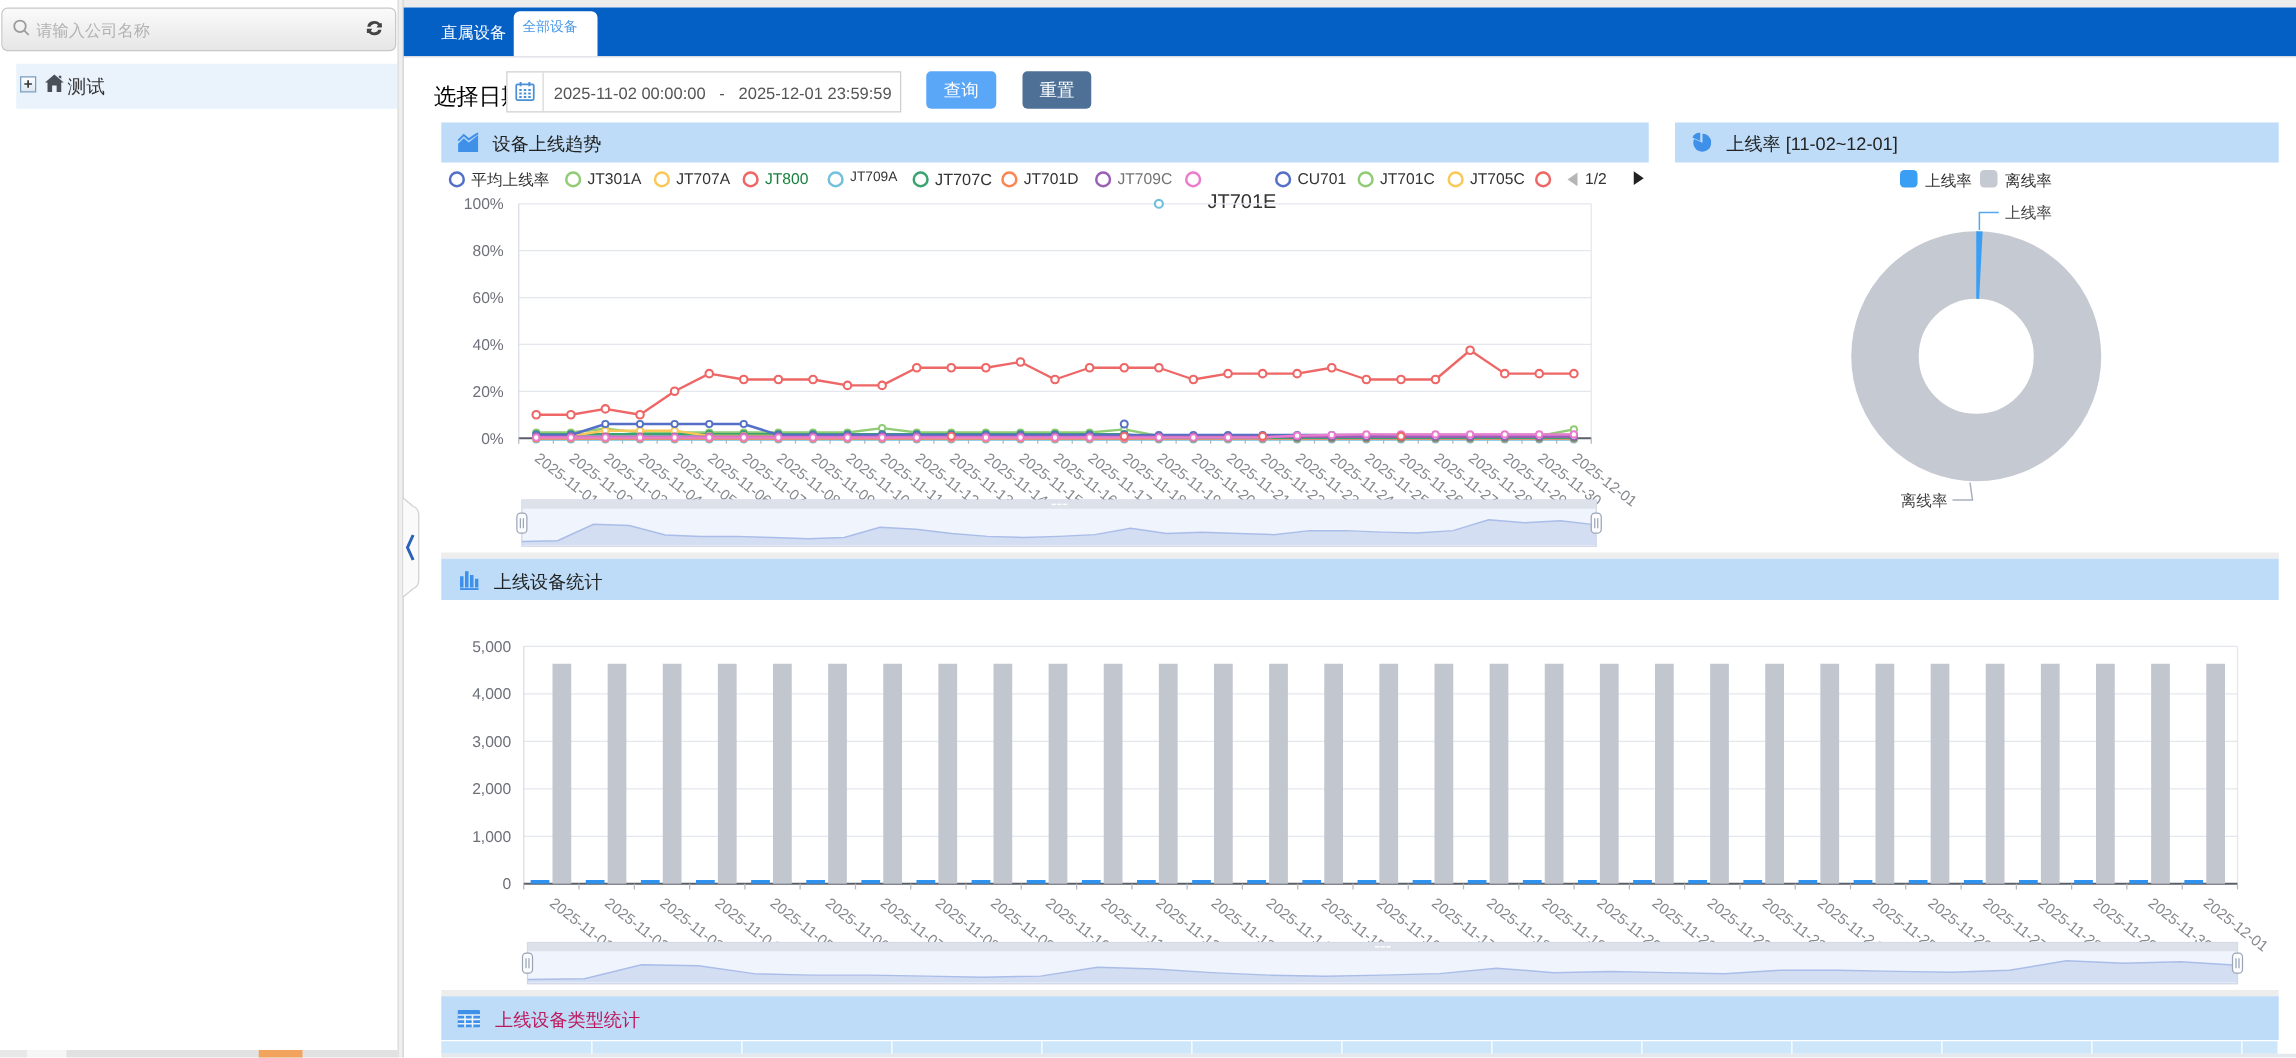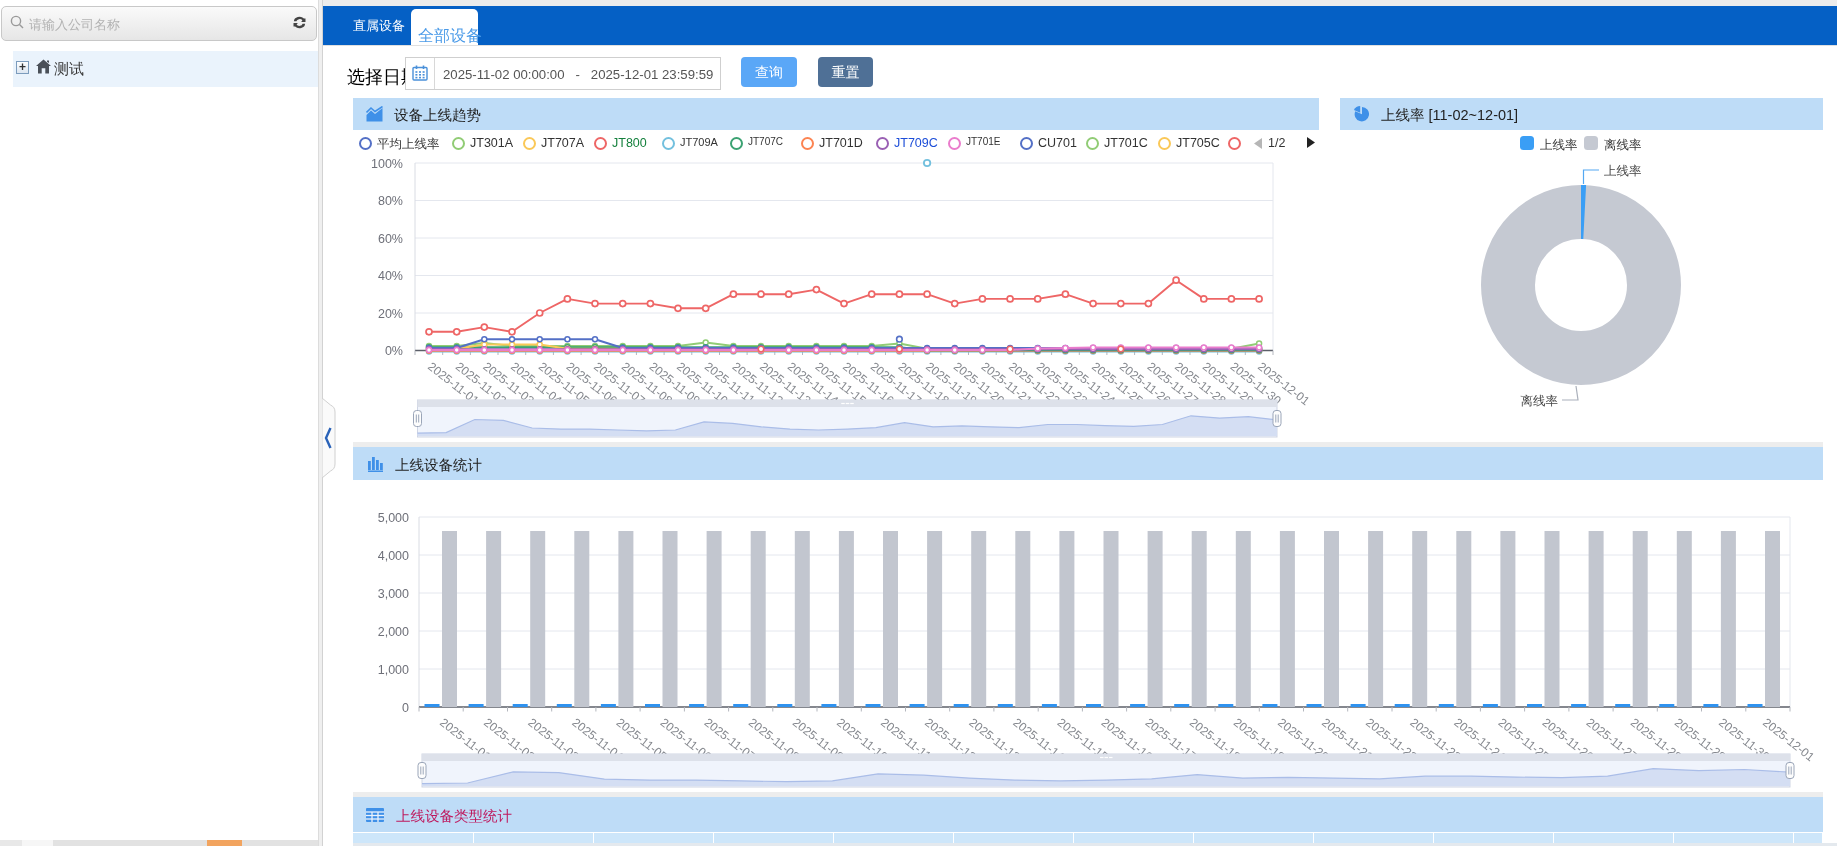--- a/index.html
+++ b/index.html
@@ -30,21 +30,21 @@
 <div class="abs" style="left:318px;top:0;width:5px;height:846px;background:#efefef;border-left:1px solid #dcdcdc;border-right:1px solid #d2d2d2"></div>
 <svg class="abs" style="left:322px;top:398px" width="16" height="80" viewBox="0 0 16 80">
     <path d="M0 0 L8.5 7 Q13 9 13 14 L13 66 Q13 71 8.5 73 L0 80 Z" fill="#fafafa" stroke="#d0d0d0" stroke-width="1"></path>
     <path d="M8.5 30 L4 40 L8.5 50" fill="none" stroke="#2a62b8" stroke-width="2.4"></path>
   </svg>
 
 <div class="abs" style="left:323px;top:6px;width:1514px;height:39px;background:#0560c5"></div>
 <div class="abs" style="left:323px;top:45px;width:1514px;height:1px;background:#e0e0e0"></div>
 <div class="abs" style="left:353px;top:17px;font-size:13px;color:#fff">直属设备</div>
 <div class="abs" style="left:411px;top:9px;width:67px;height:36px;background:#fff;border-radius:5px 5px 0 0;"></div>
-<div class="abs" style="left:418px;top:26px;font-size:16px;color:#4a9ae8">全部设备</div>
+<div class="abs" style="left:418px;top:14px;font-size:11px;color:#4a9ae8">全部设备</div>
 
 <div class="abs" style="left:347px;top:65px;font-size:18px;color:#000">选择日期</div>
 <div class="abs" style="left:405px;top:57px;width:316px;height:33px;border:1px solid #cfcfcf;background:#fff"></div>
 <svg class="abs" style="left:412px;top:65px" width="16" height="16" viewBox="0 0 16 16">
     <rect x="1" y="2.5" width="14" height="12.5" rx="1" fill="none" stroke="#4a90d9" stroke-width="1.4"></rect>
     <line x1="4.5" y1="0.5" x2="4.5" y2="4" stroke="#4a90d9" stroke-width="1.6"></line>
     <line x1="11.5" y1="0.5" x2="11.5" y2="4" stroke="#4a90d9" stroke-width="1.6"></line>
     <g fill="#4a90d9">
       <rect x="3.4" y="6.2" width="2" height="1.6"></rect>
       <rect x="7" y="6.2" width="2" height="1.6"></rect>
@@ -107,27 +107,27 @@
 <div style="position:absolute;left:377px;top:136px;font-size:12.5px;color:#333">平均上线率</div>
 <div style="position:absolute;left:452px;top:137px;width:13px;height:13px;border:2.2px solid #91cc75;border-radius:50%;background:#fff;box-sizing:border-box"></div>
 <div style="position:absolute;left:470px;top:136px;font-size:12.5px;color:#333">JT301A</div>
 <div style="position:absolute;left:523px;top:137px;width:13px;height:13px;border:2.2px solid #fac858;border-radius:50%;background:#fff;box-sizing:border-box"></div>
 <div style="position:absolute;left:541px;top:136px;font-size:12.5px;color:#333">JT707A</div>
 <div style="position:absolute;left:594px;top:137px;width:13px;height:13px;border:2.2px solid #ee6666;border-radius:50%;background:#fff;box-sizing:border-box"></div>
 <div style="position:absolute;left:612px;top:136px;font-size:12.5px;color:#15803d">JT800</div>
 <div style="position:absolute;left:662px;top:137px;width:13px;height:13px;border:2.2px solid #73c0de;border-radius:50%;background:#fff;box-sizing:border-box"></div>
 <div style="position:absolute;left:680px;top:136px;font-size:11px;color:#333">JT709A</div>
 <div style="position:absolute;left:730px;top:137px;width:13px;height:13px;border:2.2px solid #3ba272;border-radius:50%;background:#fff;box-sizing:border-box"></div>
-<div style="position:absolute;left:748px;top:136px;font-size:10px;color:#333">JT707C</div>
+<div style="position:absolute;left:748px;top:136px;font-size:13px;color:#333">JT707C</div>
 <div style="position:absolute;left:801px;top:137px;width:13px;height:13px;border:2.2px solid #fc8452;border-radius:50%;background:#fff;box-sizing:border-box"></div>
 <div style="position:absolute;left:819px;top:136px;font-size:12.5px;color:#333">JT701D</div>
 <div style="position:absolute;left:876px;top:137px;width:13px;height:13px;border:2.2px solid #9a60b4;border-radius:50%;background:#fff;box-sizing:border-box"></div>
-<div style="position:absolute;left:894px;top:136px;font-size:12.5px;color:#1d4ed8">JT709C</div>
+<div style="position:absolute;left:894px;top:136px;font-size:12.5px;color:#737373">JT709C</div>
 <div style="position:absolute;left:948px;top:137px;width:13px;height:13px;border:2.2px solid #ea7ccc;border-radius:50%;background:#fff;box-sizing:border-box"></div>
-<div style="position:absolute;left:966px;top:136px;font-size:10px;color:#333">JT701E</div>
+<div style="position:absolute;left:966px;top:153px;font-size:16px;color:#333">JT701E</div>
 <div style="position:absolute;left:1020px;top:137px;width:13px;height:13px;border:2.2px solid #5470c6;border-radius:50%;background:#fff;box-sizing:border-box"></div>
 <div style="position:absolute;left:1038px;top:136px;font-size:12.5px;color:#333">CU701</div>
 <div style="position:absolute;left:1086px;top:137px;width:13px;height:13px;border:2.2px solid #91cc75;border-radius:50%;background:#fff;box-sizing:border-box"></div>
 <div style="position:absolute;left:1104px;top:136px;font-size:12.5px;color:#333">JT701C</div>
 <div style="position:absolute;left:1158px;top:137px;width:13px;height:13px;border:2.2px solid #fac858;border-radius:50%;background:#fff;box-sizing:border-box"></div>
 <div style="position:absolute;left:1176px;top:136px;font-size:12.5px;color:#333">JT705C</div>
 <div style="position:absolute;left:1228px;top:137px;width:13px;height:13px;border:2.2px solid #ee6666;border-radius:50%;background:#fff;box-sizing:border-box"></div>
 <svg style="position:absolute;left:1252px;top:137px" width="12" height="13">
     <polygon points="10,1 10,12 2,6.5" fill="#b6b6b6"></polygon>
   </svg>

